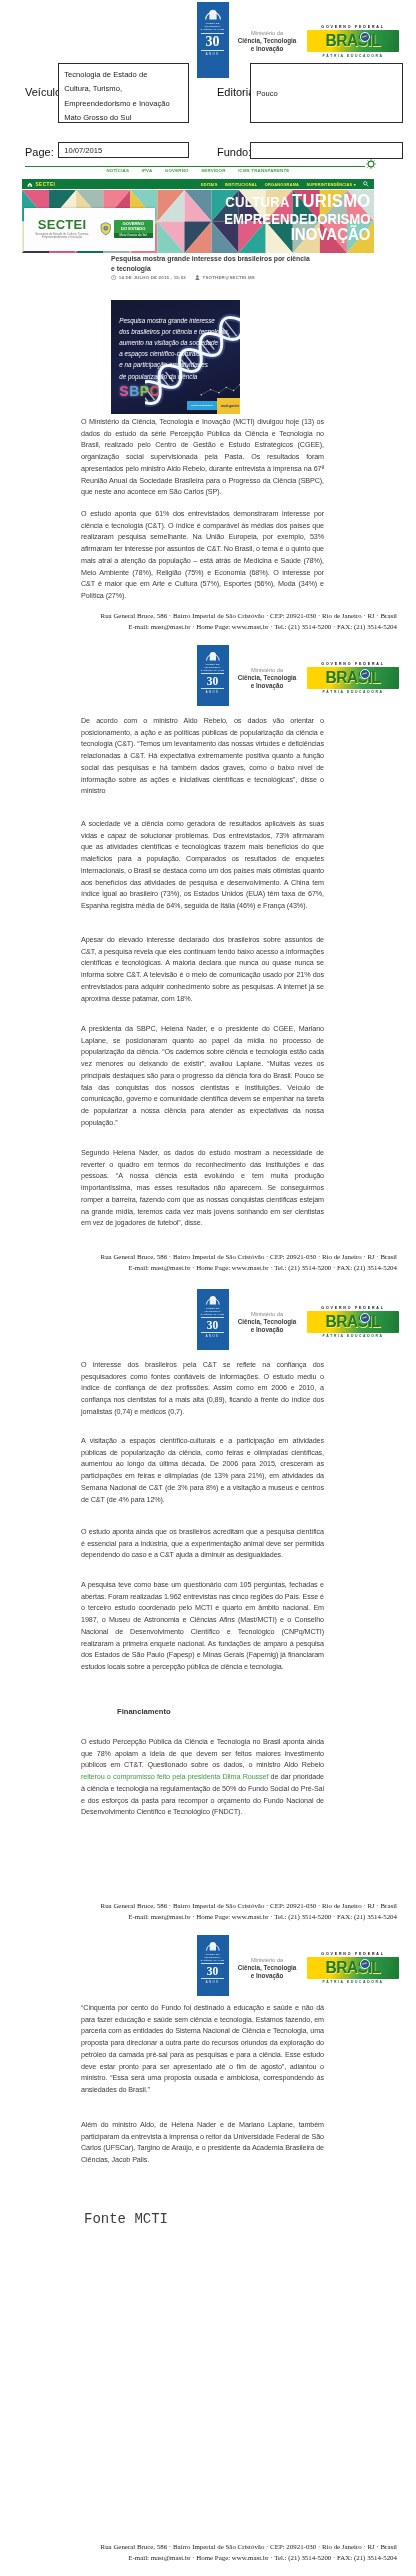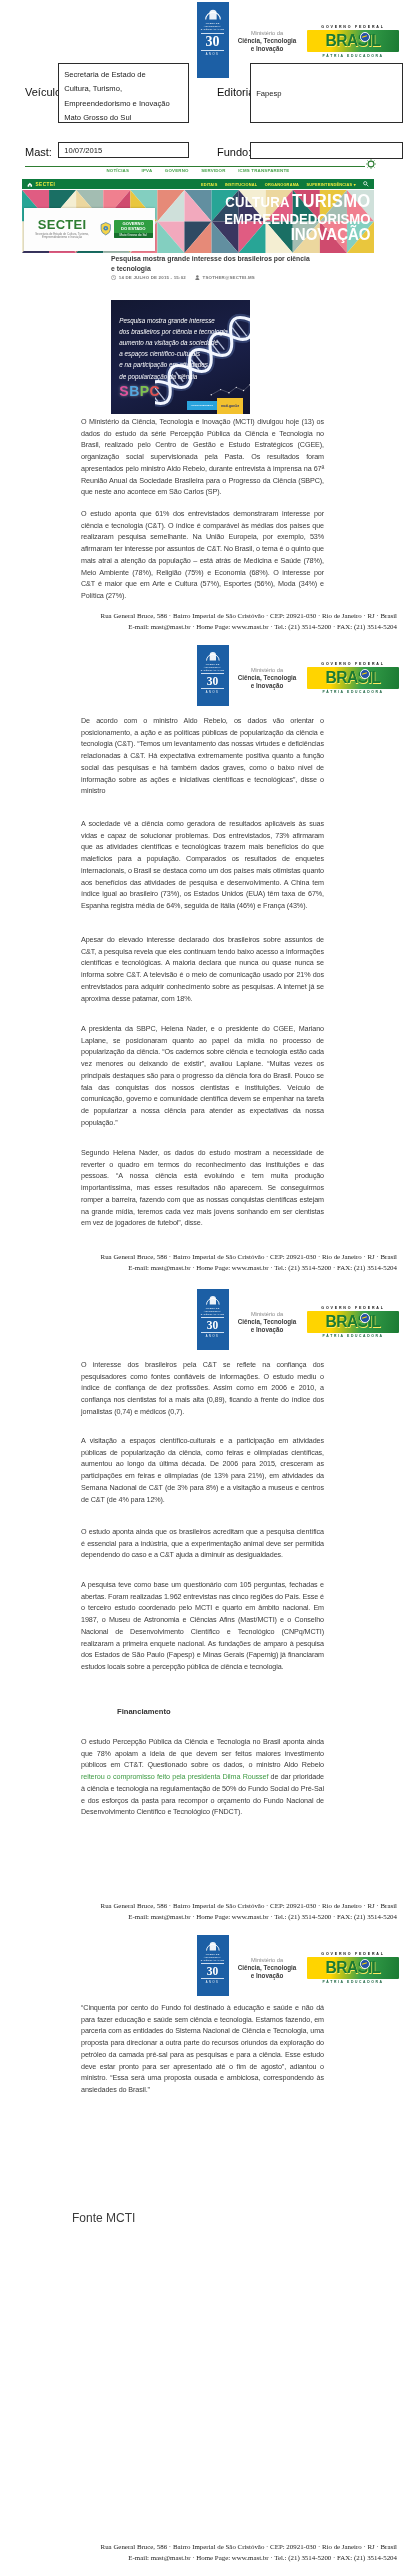--- a/index.html
+++ b/index.html
@@ -62,37 +62,37 @@
   .gov-green{width:39px;background:#2f9e41;color:#fff;text-align:center;border-radius:1px;overflow:hidden;}
   .gov-green .g1{font-size:4.2px;font-weight:bold;line-height:4.7px;padding:2.1px 1px 1px;}
   .gov-green .g2{font-size:3.1px;background:#17702d;line-height:5.7px;}
 
   
   .headline{position:absolute;left:111px;top:254px;width:201px;font-size:6.8px;font-weight:600;
             color:#3a3a3a;line-height:10.4px;}
   .meta{position:absolute;left:111px;top:275px;display:flex;align-items:center;gap:2.6px;}
   .meta .mt{font-size:4.4px;color:#777;letter-spacing:0.2px;font-weight:bold;}
   .meta .gap{width:4.2px;}
-  .poster{position:absolute;left:111px;top:300px;width:139px;height:114px;
+  .poster{position:absolute;left:111px;top:300px;width:129px;height:114px;
           background:linear-gradient(160deg,#131832 0%,#1a2048 55%,#10142e 100%);overflow:hidden;}
   .poster-lines{position:absolute;left:8.3px;top:14.6px;color:#fff;font-style:italic;font-weight:500;
                 font-size:6.3px;line-height:11.2px;white-space:nowrap;}
   .sbpc{position:absolute;left:8.3px;top:83px;font-size:14px;font-weight:800;letter-spacing:0.5px;}
   .sbpc span{text-shadow:0 0 3.1px rgba(255,255,255,.45);}
   .sbpc .s1{color:#e0529c;} .sbpc .s2{color:#53a7e0;} .sbpc .s3{color:#7fc24f;} .sbpc .s4{color:#e05252;}
   .dna{position:absolute;right:-4.2px;top:0;}
   .tagblue{position:absolute;left:76px;top:101px;width:30px;height:8.9px;background:#2aa3dc;
            color:#fff;font-size:2.3px;font-weight:bold;display:flex;align-items:center;justify-content:center;letter-spacing:0.2px;}
   .tagyellow{position:absolute;left:106px;top:98px;width:26px;height:16px;background:#f2c12e;
              color:#26306e;font-size:3.4px;font-weight:bold;display:flex;align-items:center;justify-content:center;}
   .para{position:absolute;left:81px;width:243px;font-size:7.2px;color:#3b3b3b;line-height:11.7px;
         text-align:justify;letter-spacing:-0.1px;}
   .subhead{position:absolute;left:81px;font-size:7.6px;font-weight:bold;color:#333;margin-left:36px;}
   .greenlink{color:#3f9b45;text-decoration:none;}
-  .source{position:absolute;left:72px;font-size:12px;color:#3b3b3b;}
+  .source{position:absolute;left:84px;font-size:14px;color:#3b3b3b;font-family:Liberation Mono, monospace;}
 
   
   .doc-footer{position:absolute;left:78px;width:319px;text-align:right;
               font-family:"Liberation Serif",serif;font-size:6.9px;color:#1a1a1a;line-height:10.7px;}
 
   .emblem{position:absolute;left:366px;top:159px;}
   svg{display:block;}
 </style>
 </head>
 <body>
@@ -126,31 +126,31 @@
         <div class="b-name">BRASIL</div>
         <div class="b-globe"></div>
       </div>
       <div class="b-bottom">PÁTRIA EDUCADORA</div>
     </div>
   </div>
 
   <div class="flabel" style="left:25px;top:86px">Veículo:</div>
   <div class="fbox" style="left:58px;top:63px;width:131px;height:60px">
     <div class="inner">
-      <div>Secretaria de Estado de</div>
+      <div>Tecnologia de Estado de</div>
       <div>Cultura, Turismo,</div>
       <div>Empreendedorismo e Inovação</div>
       <div>Mato Grosso do Sul</div>
     </div>
   </div>
   <div class="flabel" style="left:217px;top:86px">Editoria:</div>
   <div class="fbox" style="left:250px;top:63px;width:153px;height:60px">
-    <div class="oneline" style="height:100%">Fapesp</div>
-  </div>
-  <div class="flabel" style="left:25px;top:146px">Mast:</div>
+    <div class="oneline" style="height:100%">Pouco</div>
+  </div>
+  <div class="flabel" style="left:25px;top:146px">Page:</div>
   <div class="fbox oneline" style="left:58px;top:142px;width:131px;height:16px">10/07/2015</div>
   <div class="flabel" style="left:217px;top:146px">Fundo:</div>
   <div class="fbox oneline" style="left:250px;top:142px;width:153px;height:16.7px"></div>
 
   <div class="toprule"></div>
   <div class="emblem">
     <svg width="10" height="10" viewBox="0 0 19 19">
       <circle cx="9.5" cy="9.5" r="5.5" fill="none" stroke="#2e7d32" stroke-width="2"></circle>
       <g stroke="#2e7d32" stroke-width="1.4">
         <line x1="9.5" y1="0" x2="9.5" y2="3"></line>
@@ -444,20 +444,21 @@
       <div class="b-top">GOVERNO FEDERAL</div>
       <div class="b-mid">
           <div class="b-name">BRASIL</div>
           <div class="b-globe"></div>
         </div>
       <div class="b-bottom">PÁTRIA EDUCADORA</div>
     </div>
   </div>
 
   <div class="para" style="top:2002px">“Cinquenta por cento do Fundo foi destinado à educação e saúde e não dá para fazer educação e saúde sem ciência e tecnologia. Estamos fazendo, em parceria com as entidades do Sistema Nacional de Ciência e Tecnologia, uma proposta para direcionar a outra parte do recursos oriundos da exploração do petróleo da camada pré-sal para as pesquisas e para a ciência. Esse estudo deve estar pronto para ser apresentado até o fim de agosto”, adiantou o ministro. “Essa será uma proposta ousada e ambiciosa, correspondendo às ansiedades do Brasil.”</div>
+  <div class="para" style="top:2119px">Além do ministro Aldo, de Helena Nader e de Mariano Laplane, também participaram da entrevista à imprensa o reitor da Universidade Federal de São Carlos (UFSCar), Targino de Araújo, e o presidente da Academia Brasileira de Ciências, Jacob Palis.</div>
   <div class="source" style="top:2211px">Fonte MCTI</div>
 
   <div class="doc-footer" style="top:2542px">
     <div>Rua General Bruce, 586 · Bairro Imperial de São Cristóvão · CEP: 20921-030 · Rio de Janeiro · RJ · Brasil</div>
     <div>E-mail: mast@mast.br · Home Page: www.mast.br · Tel.: (21) 3514-5200 · FAX: (21) 3514-5204</div>
   </div>
 
 </div>
 
 

